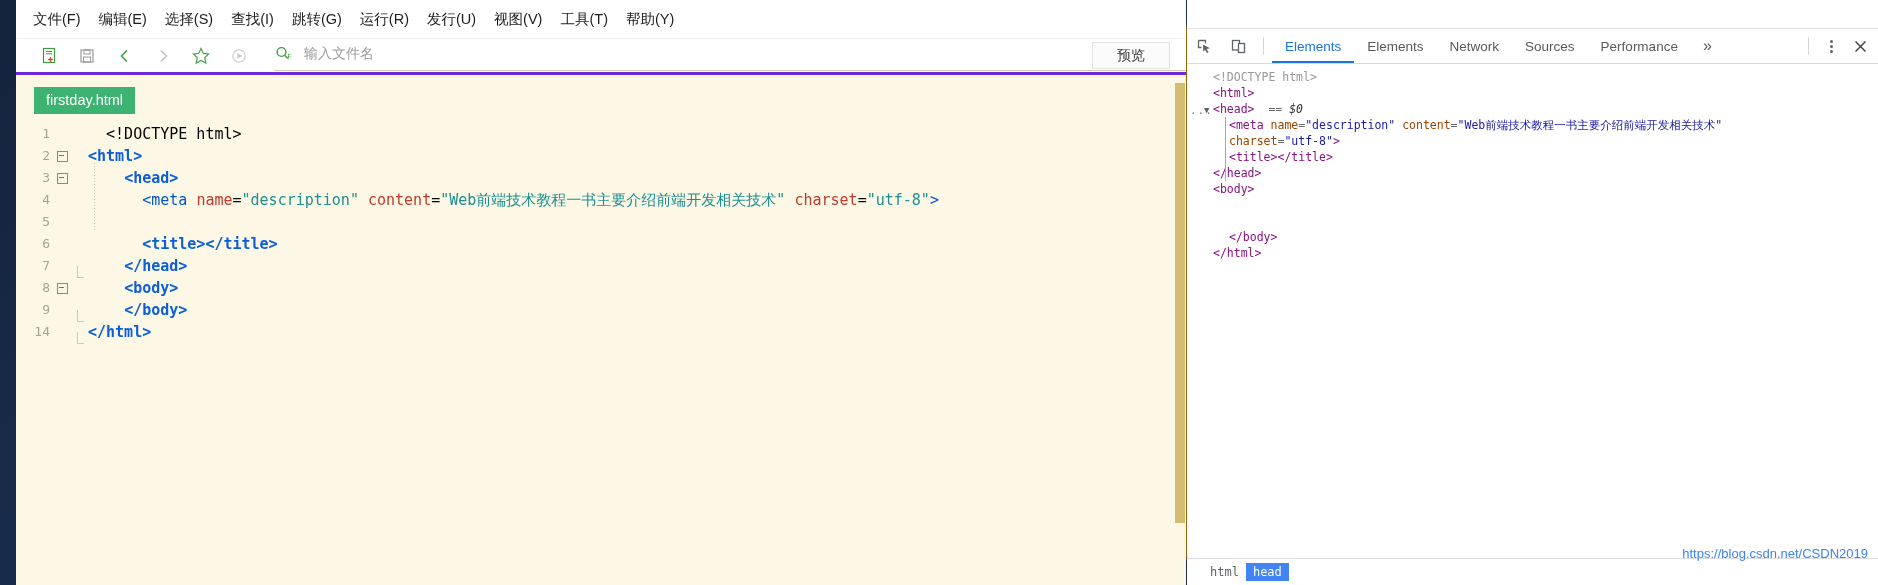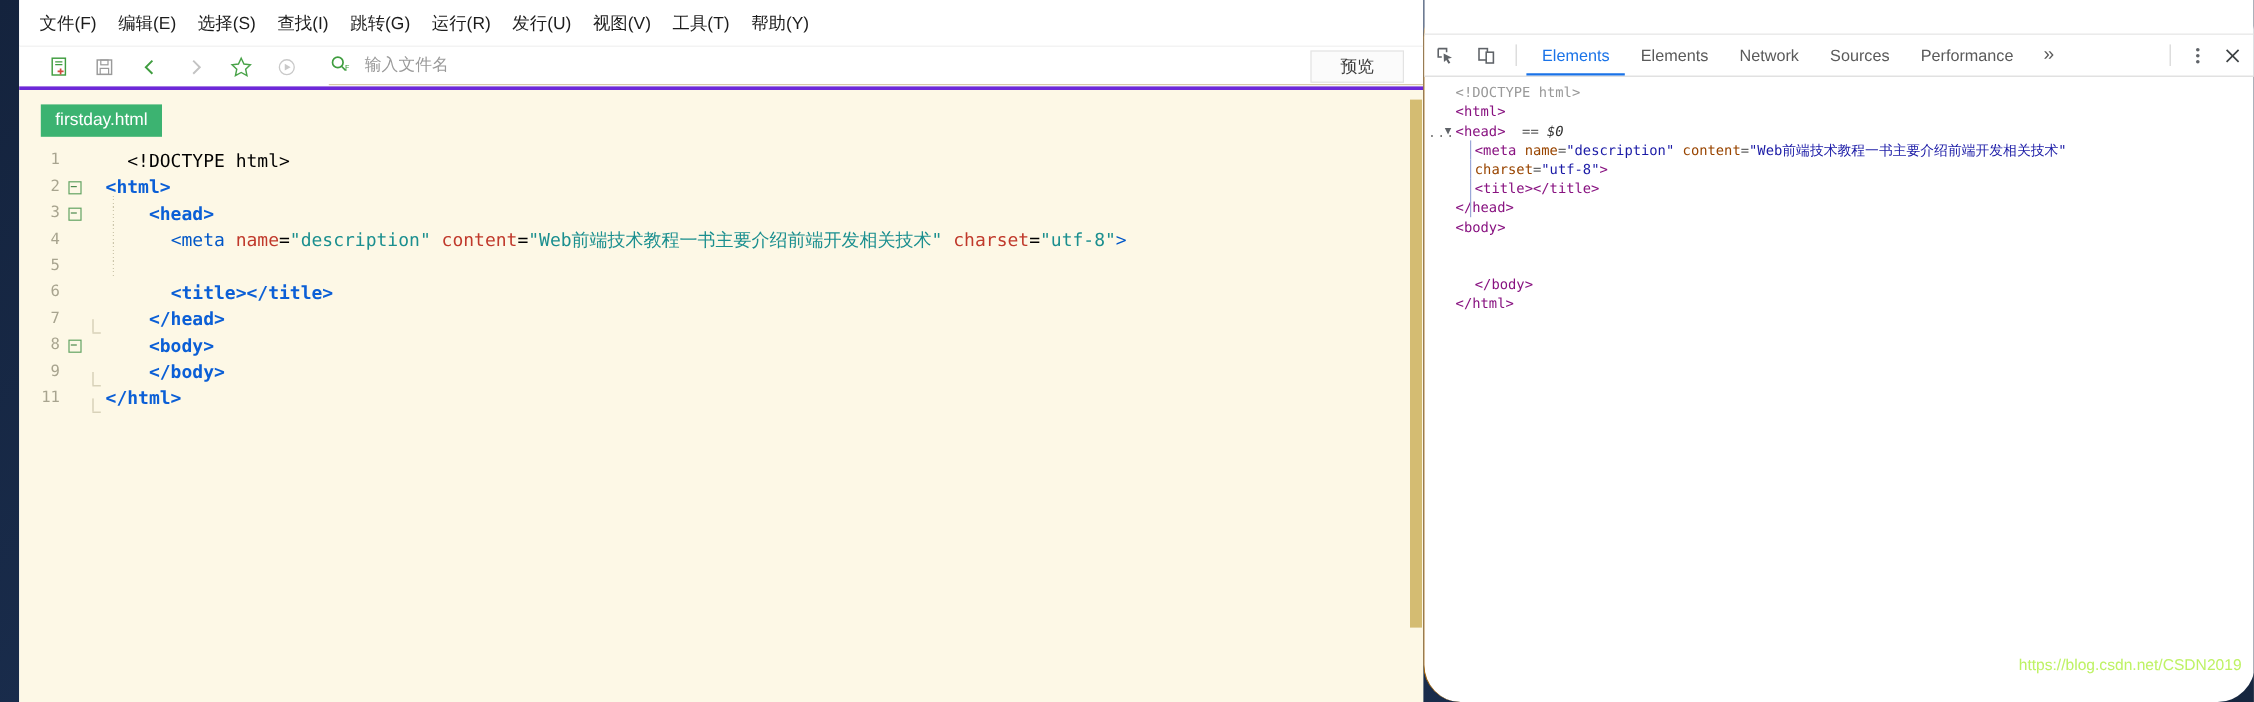--- a/index.html
+++ b/index.html
@@ -242,21 +242,21 @@
     display: flex; align-items: center; padding-left: 16px;
   }
   .crumb {
     font-size: 12px; color: #5f6368; padding: 2px 7px;
     font-family: "DejaVu Sans Mono", monospace; cursor: pointer;
   }
   .crumb.active { background: #4184f3; color: #ffffff; }
 
   .watermark {
     position: absolute; right: 10px; bottom: 24px;
-    font-size: 13px; color: #bef264;
+    font-size: 13px; color: #3b82f6;
     font-family: "Liberation Sans", sans-serif;
     white-space: nowrap;
   }
 </style>
 </head>
 <body>
 
 <div id="root">
 
   <div class="desktop-bg"></div>
@@ -344,21 +344,21 @@
     <div class="code-lines" id="code-lines">
         <div class="code-row"><div class="gutter">1</div><div class="fold"></div><div class="guide"></div><div class="code-text"><span class="t-plain">  </span><span class="t-doctype">&lt;!DOCTYPE html&gt;</span></div></div>
         <div class="code-row"><div class="gutter">2</div><div class="fold"><div class="fold-box"></div></div><div class="guide"></div><div class="code-text"><span class="t-tag">&lt;html&gt;</span></div></div>
         <div class="code-row"><div class="gutter">3</div><div class="fold"><div class="fold-box"></div></div><div class="guide"></div><div class="code-text"><span class="t-plain">    </span><span class="t-tag">&lt;head&gt;</span></div></div>
         <div class="code-row"><div class="gutter">4</div><div class="fold"></div><div class="guide"><div class="vline"></div></div><div class="code-text"><span class="t-plain">      </span><span class="t-tag2">&lt;meta </span><span class="t-attr">name</span><span class="t-plain">=</span><span class="t-str">"description"</span><span class="t-plain"> </span><span class="t-attr">content</span><span class="t-plain">=</span><span class="t-str">"Web前端技术教程一书主要介绍前端开发相关技术"</span><span class="t-plain"> </span><span class="t-attr">charset</span><span class="t-plain">=</span><span class="t-str">"utf-8"</span><span class="t-tag2">&gt;</span></div></div>
         <div class="code-row"><div class="gutter">5</div><div class="fold"></div><div class="guide"><div class="vline"></div></div><div class="code-text"></div></div>
         <div class="code-row"><div class="gutter">6</div><div class="fold"></div><div class="guide"><div class="vline"></div></div><div class="code-text"><span class="t-plain">      </span><span class="t-tag">&lt;title&gt;&lt;/title&gt;</span></div></div>
         <div class="code-row"><div class="gutter">7</div><div class="fold"></div><div class="guide"><div class="vhalf-top"></div><div class="hline"></div></div><div class="code-text"><span class="t-plain">    </span><span class="t-tag">&lt;/head&gt;</span></div></div>
         <div class="code-row"><div class="gutter">8</div><div class="fold"><div class="fold-box"></div></div><div class="guide"></div><div class="code-text"><span class="t-plain">    </span><span class="t-tag">&lt;body&gt;</span></div></div>
         <div class="code-row"><div class="gutter">9</div><div class="fold"></div><div class="guide"><div class="vhalf-top"></div><div class="hline"></div></div><div class="code-text"><span class="t-plain">    </span><span class="t-tag">&lt;/body&gt;</span></div></div>
-        <div class="code-row"><div class="gutter">11</div><div class="fold"></div><div class="guide"><div class="vhalf-top"></div><div class="hline"></div></div><div class="code-text"><span class="t-tag">&lt;/html&gt;</span></div></div>
+        <div class="code-row"><div class="gutter">14</div><div class="fold"></div><div class="guide"><div class="vhalf-top"></div><div class="hline"></div></div><div class="code-text"><span class="t-tag">&lt;/html&gt;</span></div></div>
       </div>
 
     <div class="v-scroll-track">
       <div class="v-scroll-thumb"></div>
     </div>
   </div>
 
   <div class="devtools">
 
     <div class="dt-topgap"></div>
@@ -409,17 +409,21 @@
         <div class="dt-line sel-guide" style="padding-left: 42px;"><span class="d-attr">charset</span><span class="d-eq">=</span><span class="d-val">"utf-8"</span><span class="d-tag">&gt;</span></div>
         <div class="dt-line sel-guide" style="padding-left: 42px;"><span class="d-tag">&lt;title&gt;&lt;/title&gt;</span></div>
         <div class="dt-line sel-guide" style="padding-left: 26px;"><span class="d-tag">&lt;/head&gt;</span></div>
         <div class="dt-line" style="padding-left: 26px;"><span class="d-tag">&lt;body&gt;</span></div>
         <div class="dt-line" style="padding-left: 26px;"></div>
         <div class="dt-line" style="padding-left: 26px;"></div>
         <div class="dt-line" style="padding-left: 42px;"><span class="d-tag">&lt;/body&gt;</span></div>
         <div class="dt-line" style="padding-left: 26px;"><span class="d-tag">&lt;/html&gt;</span></div>
       </div>
 
+    <div class="dt-crumbs">
+      <div class="crumb">html</div>
+      <div class="crumb active">head</div>
+    </div>
   </div>
 
   <div class="watermark">https://blog.csdn.net/CSDN2019</div>
 
 </div>
 
 </body></html>

